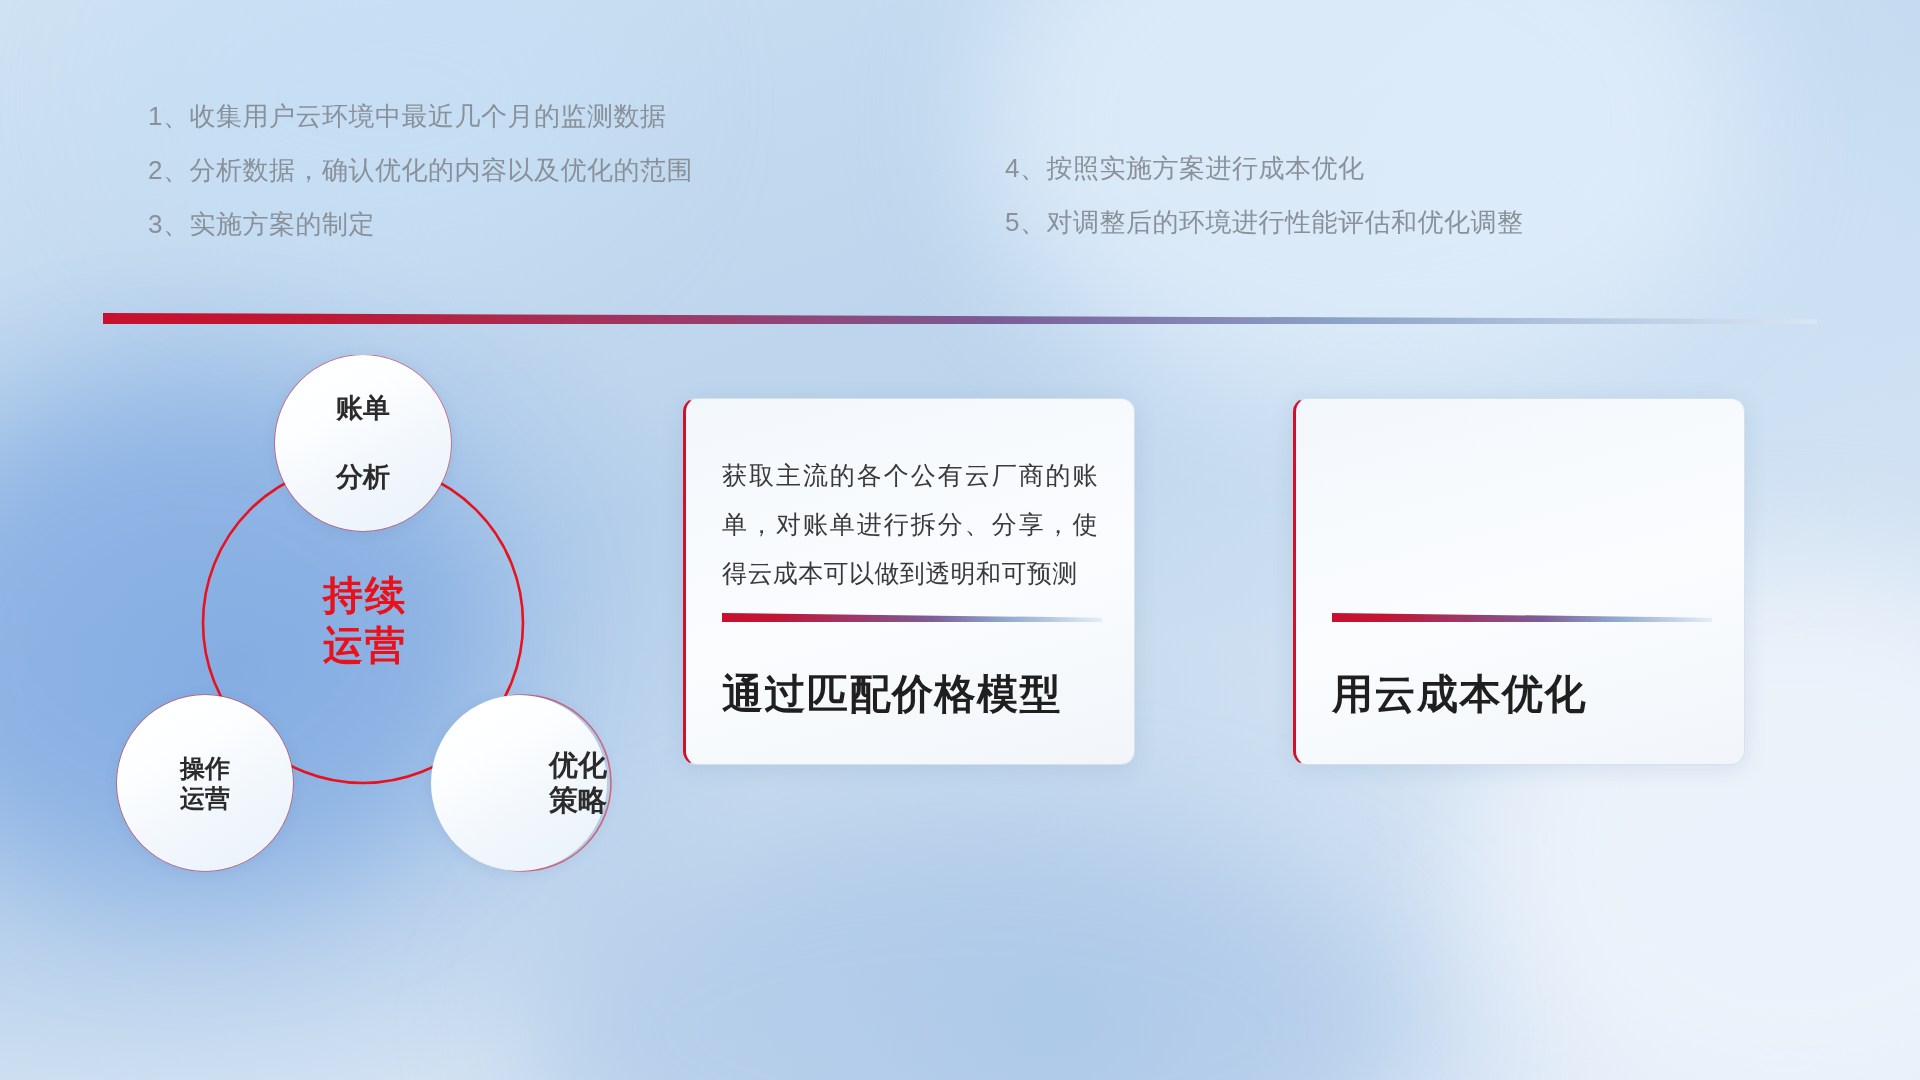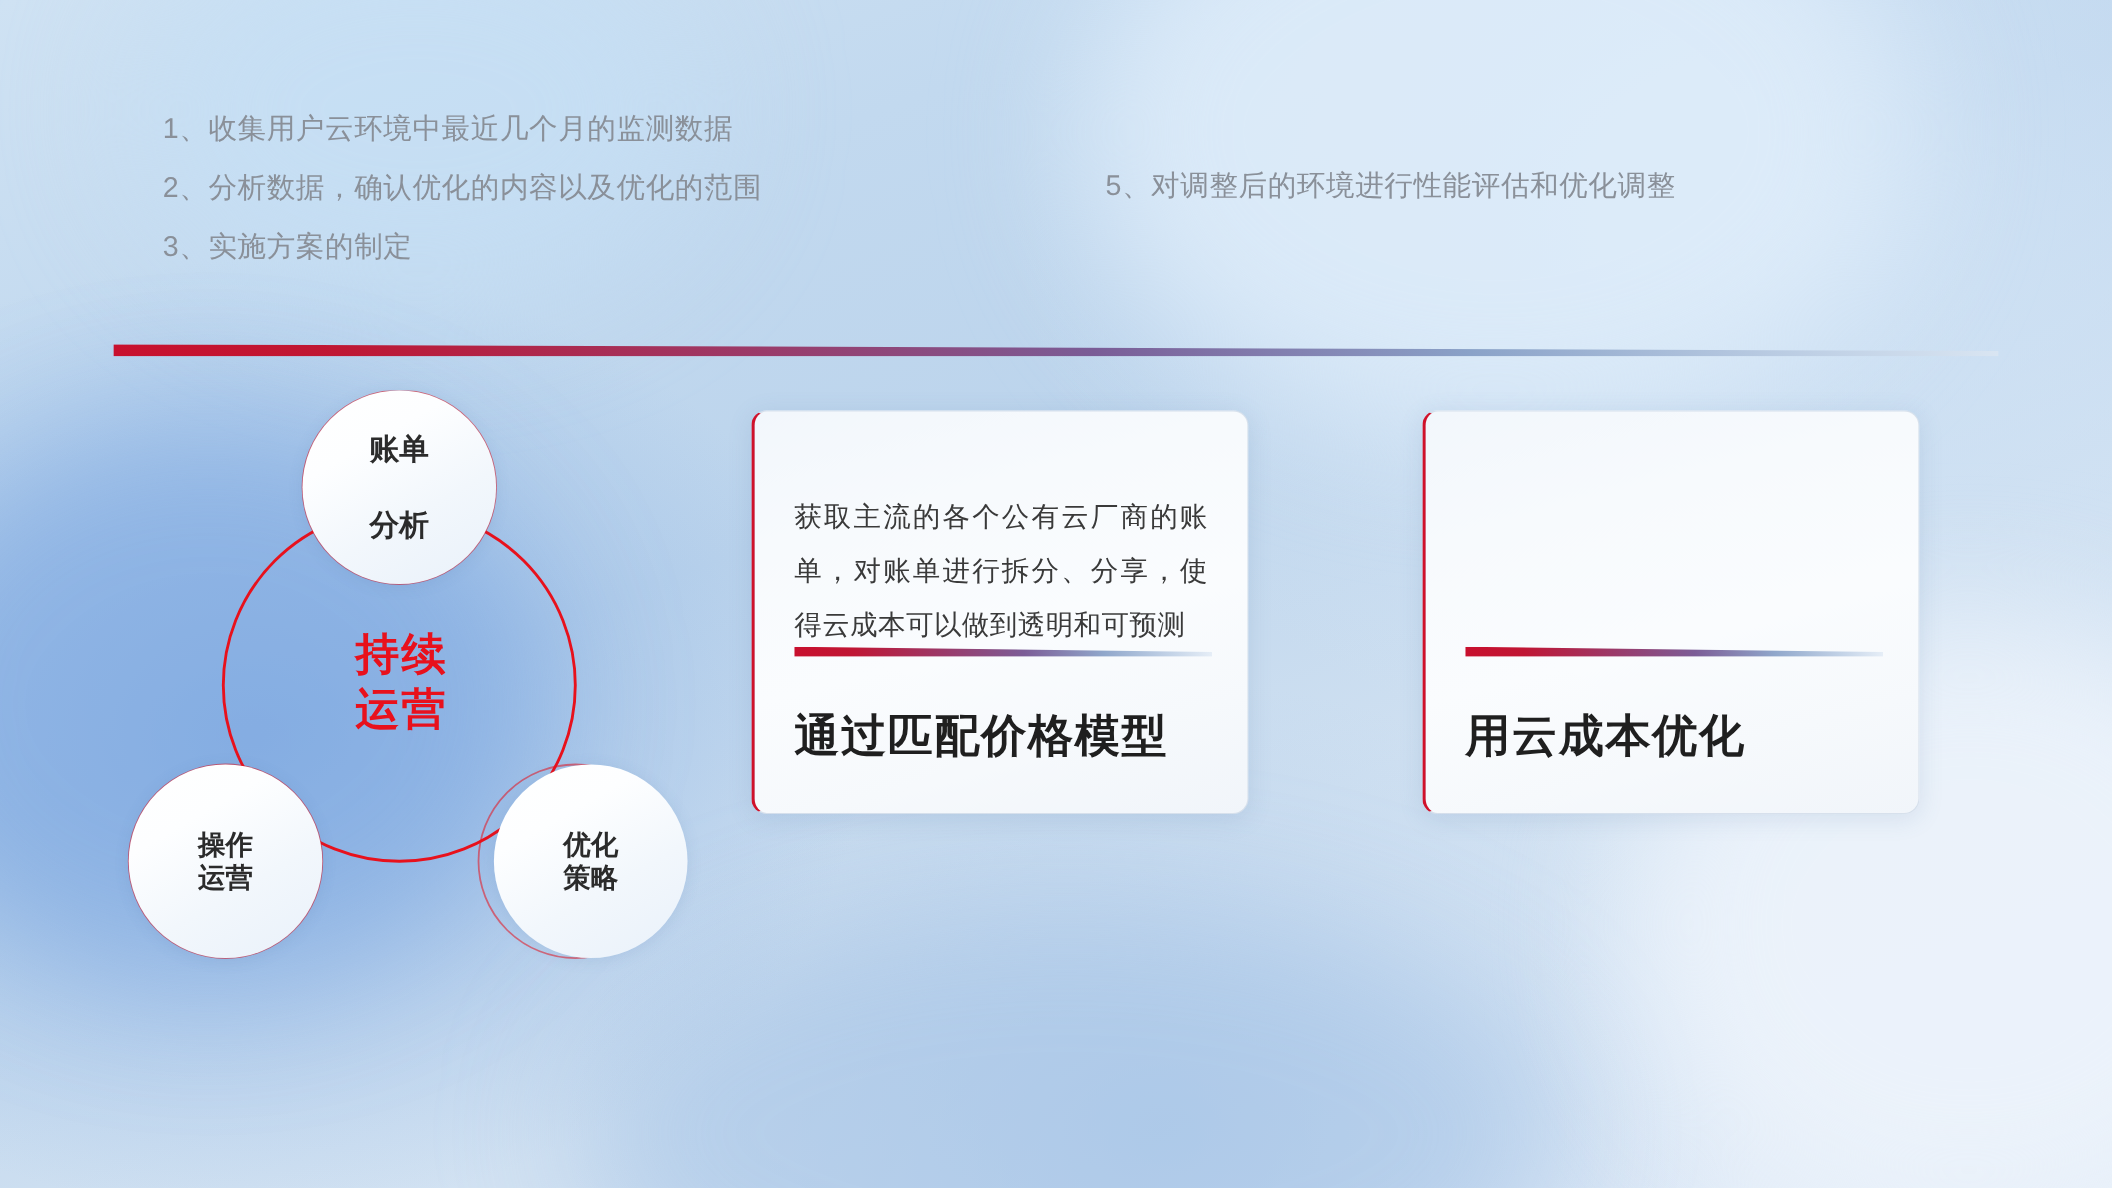--- a/index.html
+++ b/index.html
@@ -90,52 +90,53 @@
   #bubble-top {
     left: 180px; top: 0px; width: 176px; height: 176px;
     font-size: 27px;
     gap: 36px;
   }
   #bubble-left {
     left: 22px; top: 340px; width: 176px; height: 176px;
     font-size: 25px;
   }
   #bubble-right {
-    left: 354px; top: 340px; width: 176px; height: 176px;
-    font-size: 25px;
+    left: 336px; top: 340px; width: 176px; height: 176px;
+    font-size: 29px;
+    align-items: flex-end;
   }
   .bubble span { display: block; text-align: center; }
 
   #venn-center {
     position: absolute;
     left: 0; top: 200px;
     width: 540px;
     text-align: center;
     color: #e8111c;
     font-size: 40px;
     font-weight: bold;
     line-height: 1.24;
     letter-spacing: 2px;
     margin-top: 16px;
   }
   #venn-center span { display: block; }
 
   
   .card {
     position: absolute;
-    top: 373px;
+    top: 398px;
     width: 452px;
     height: 367px;
     border-radius: 14px;
     background: linear-gradient(165deg, #f2f7fc 0%, #f7fafd 26%, #fafcfe 55%, #f6f9fc 78%, #f1f5fa 100%);
     border: 1.5px solid rgba(190,205,222,0.55);
     border-left: 3px solid #d0112a;
     box-shadow: 0 4px 22px rgba(80,115,165,0.14);
     box-sizing: border-box;
-    padding: 72px 36px 0 36px;
+    padding: 52px 36px 0 36px;
   }
   #card-1 { left: 683px; }
   #card-2 { left: 1293px; }
 
   .card-body {
     color: #3a3a3a;
     font-size: 25px;
     line-height: 1.95;
     letter-spacing: 0.4px;
     text-align: justify;
@@ -174,20 +175,21 @@
   <div class="blob blob-c"></div>
   <div class="blob blob-d"></div>
 
   <div class="bullets" id="bullets-left">
     <div class="row">1、收集用户云环境中最近几个月的监测数据</div>
     <div class="row">2、分析数据，确认优化的内容以及优化的范围</div>
     <div class="row">3、实施方案的制定</div>
   </div>
 
   <div class="bullets" id="bullets-right">
+    <div class="row">4、按照实施方案进行成本优化</div>
     <div class="row">5、对调整后的环境进行性能评估和优化调整</div>
   </div>
 
   <div id="top-rule"></div>
 
   <div id="venn">
     <svg width="540" height="580" viewBox="0 0 540 580">
       <circle cx="268" cy="268" r="160" fill="none" stroke="#e8111c" stroke-width="2.6"></circle>
       <circle cx="268" cy="108" r="7" fill="#e8111c"></circle>
       <circle cx="110" cy="428" r="7" fill="#e8111c"></circle>

